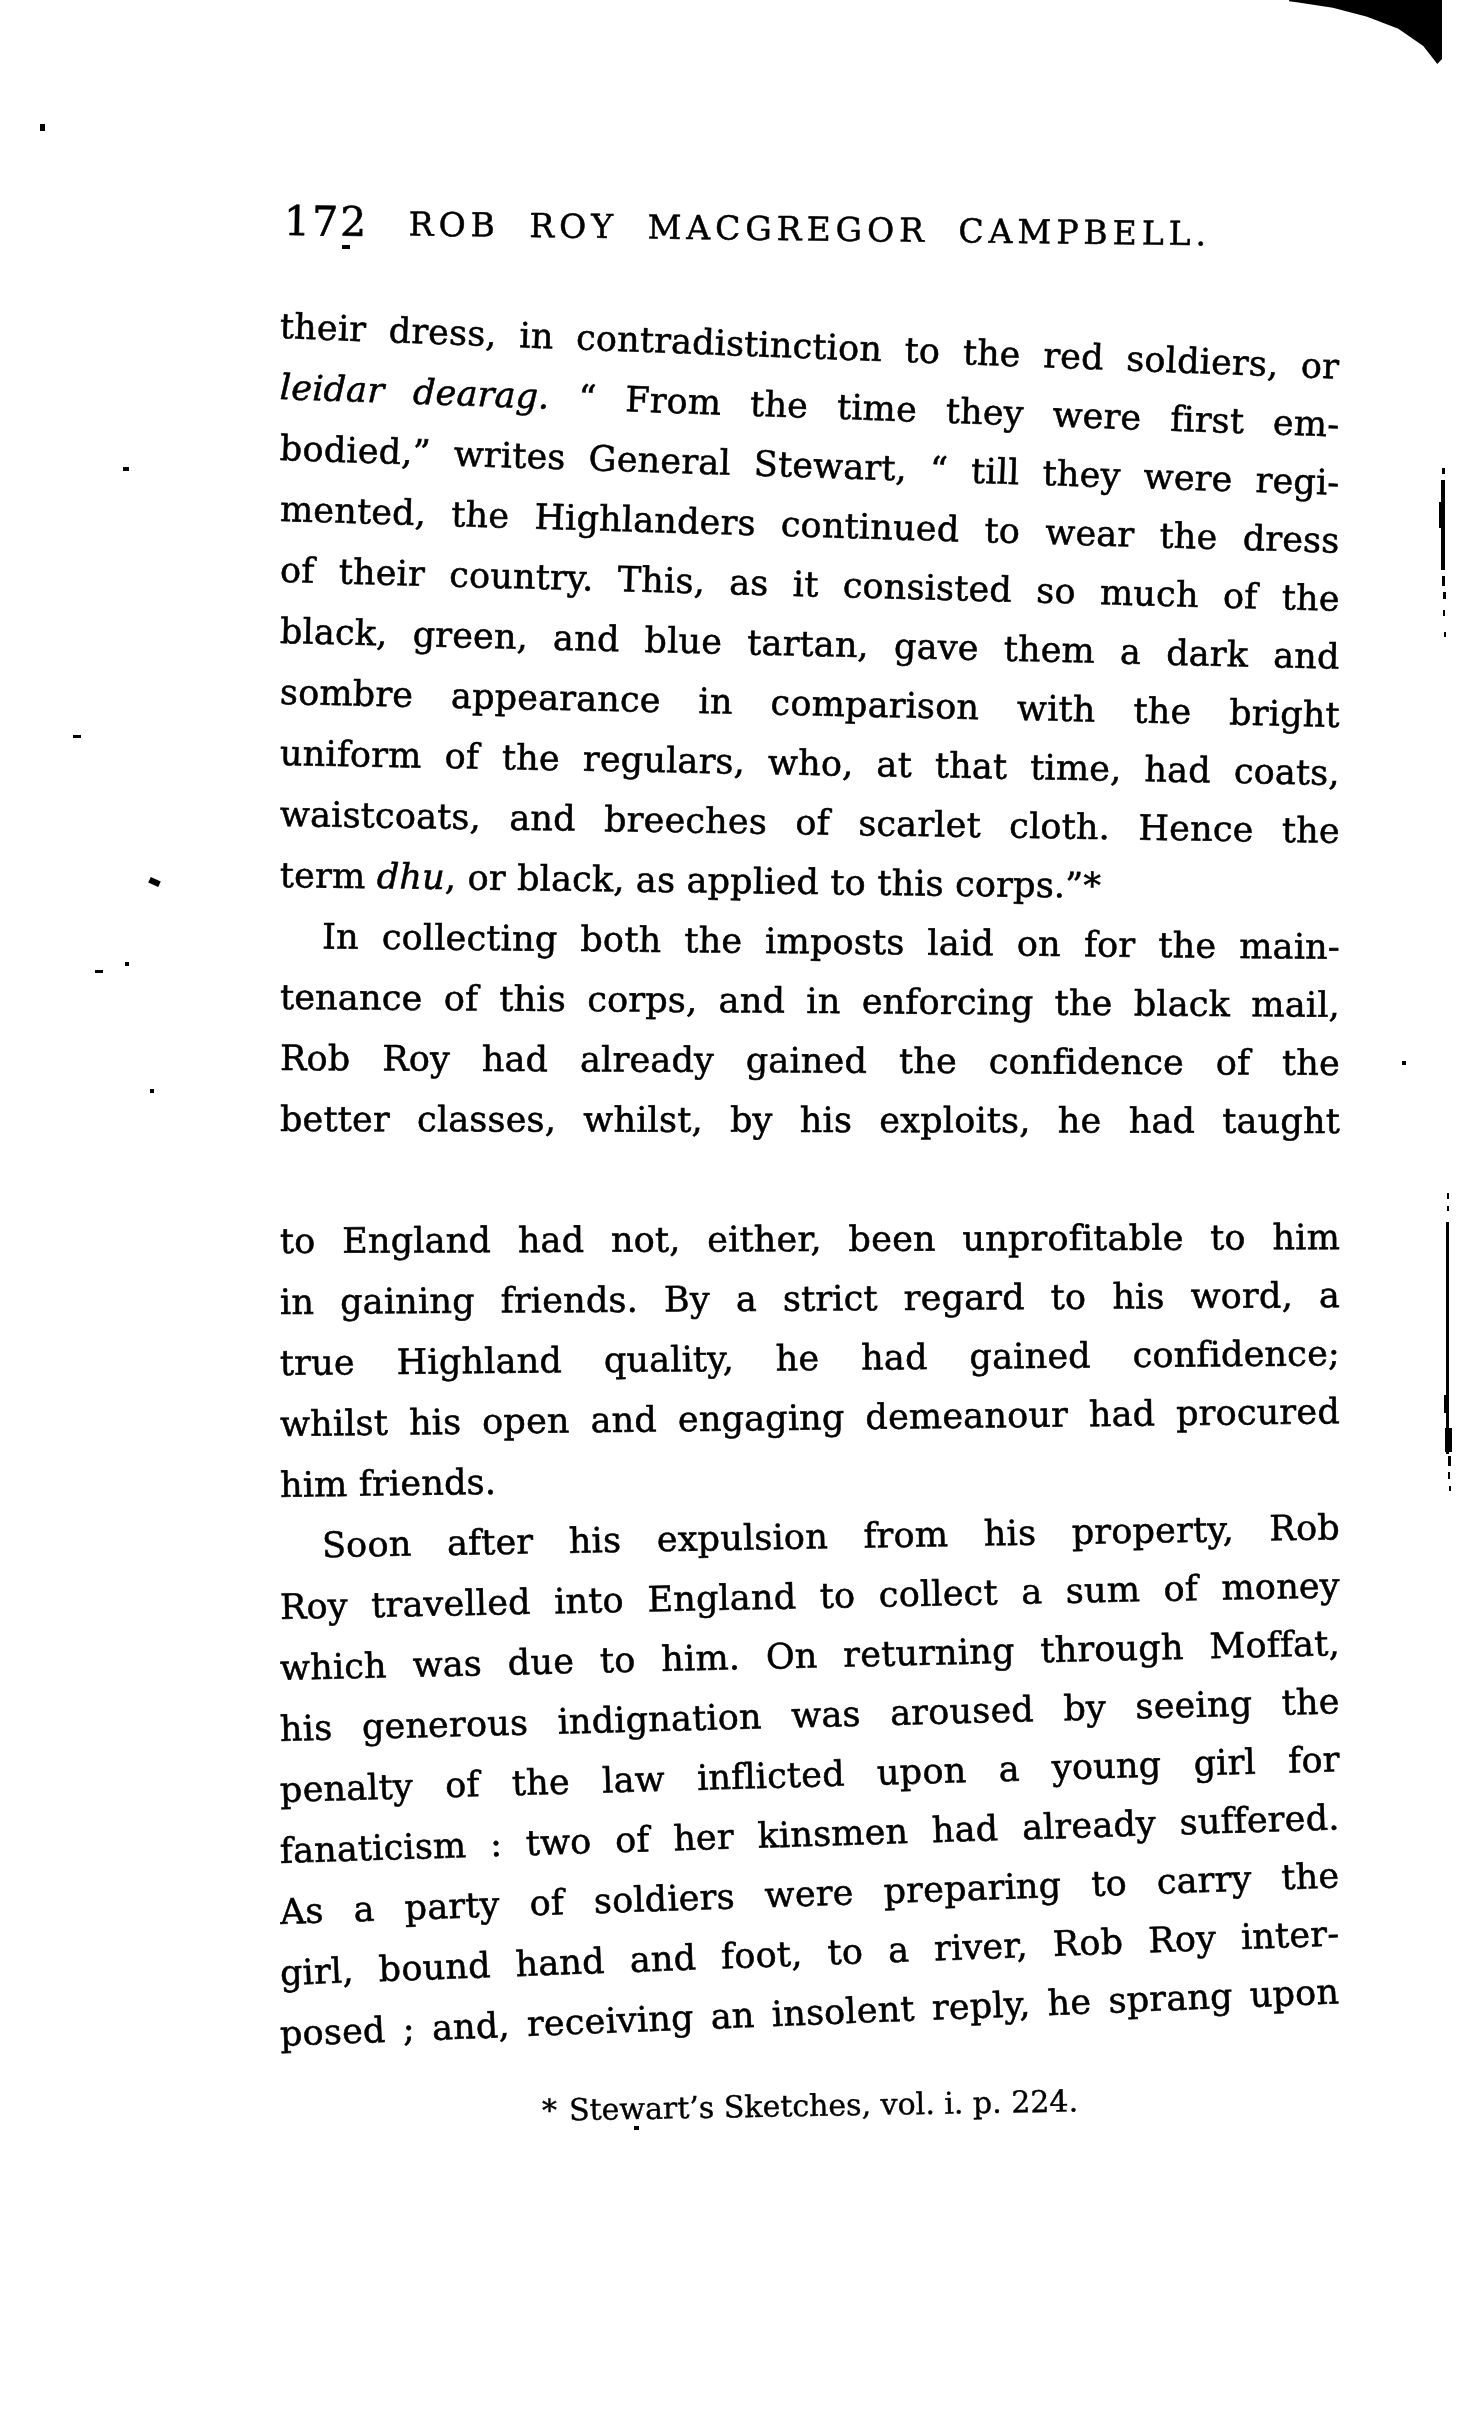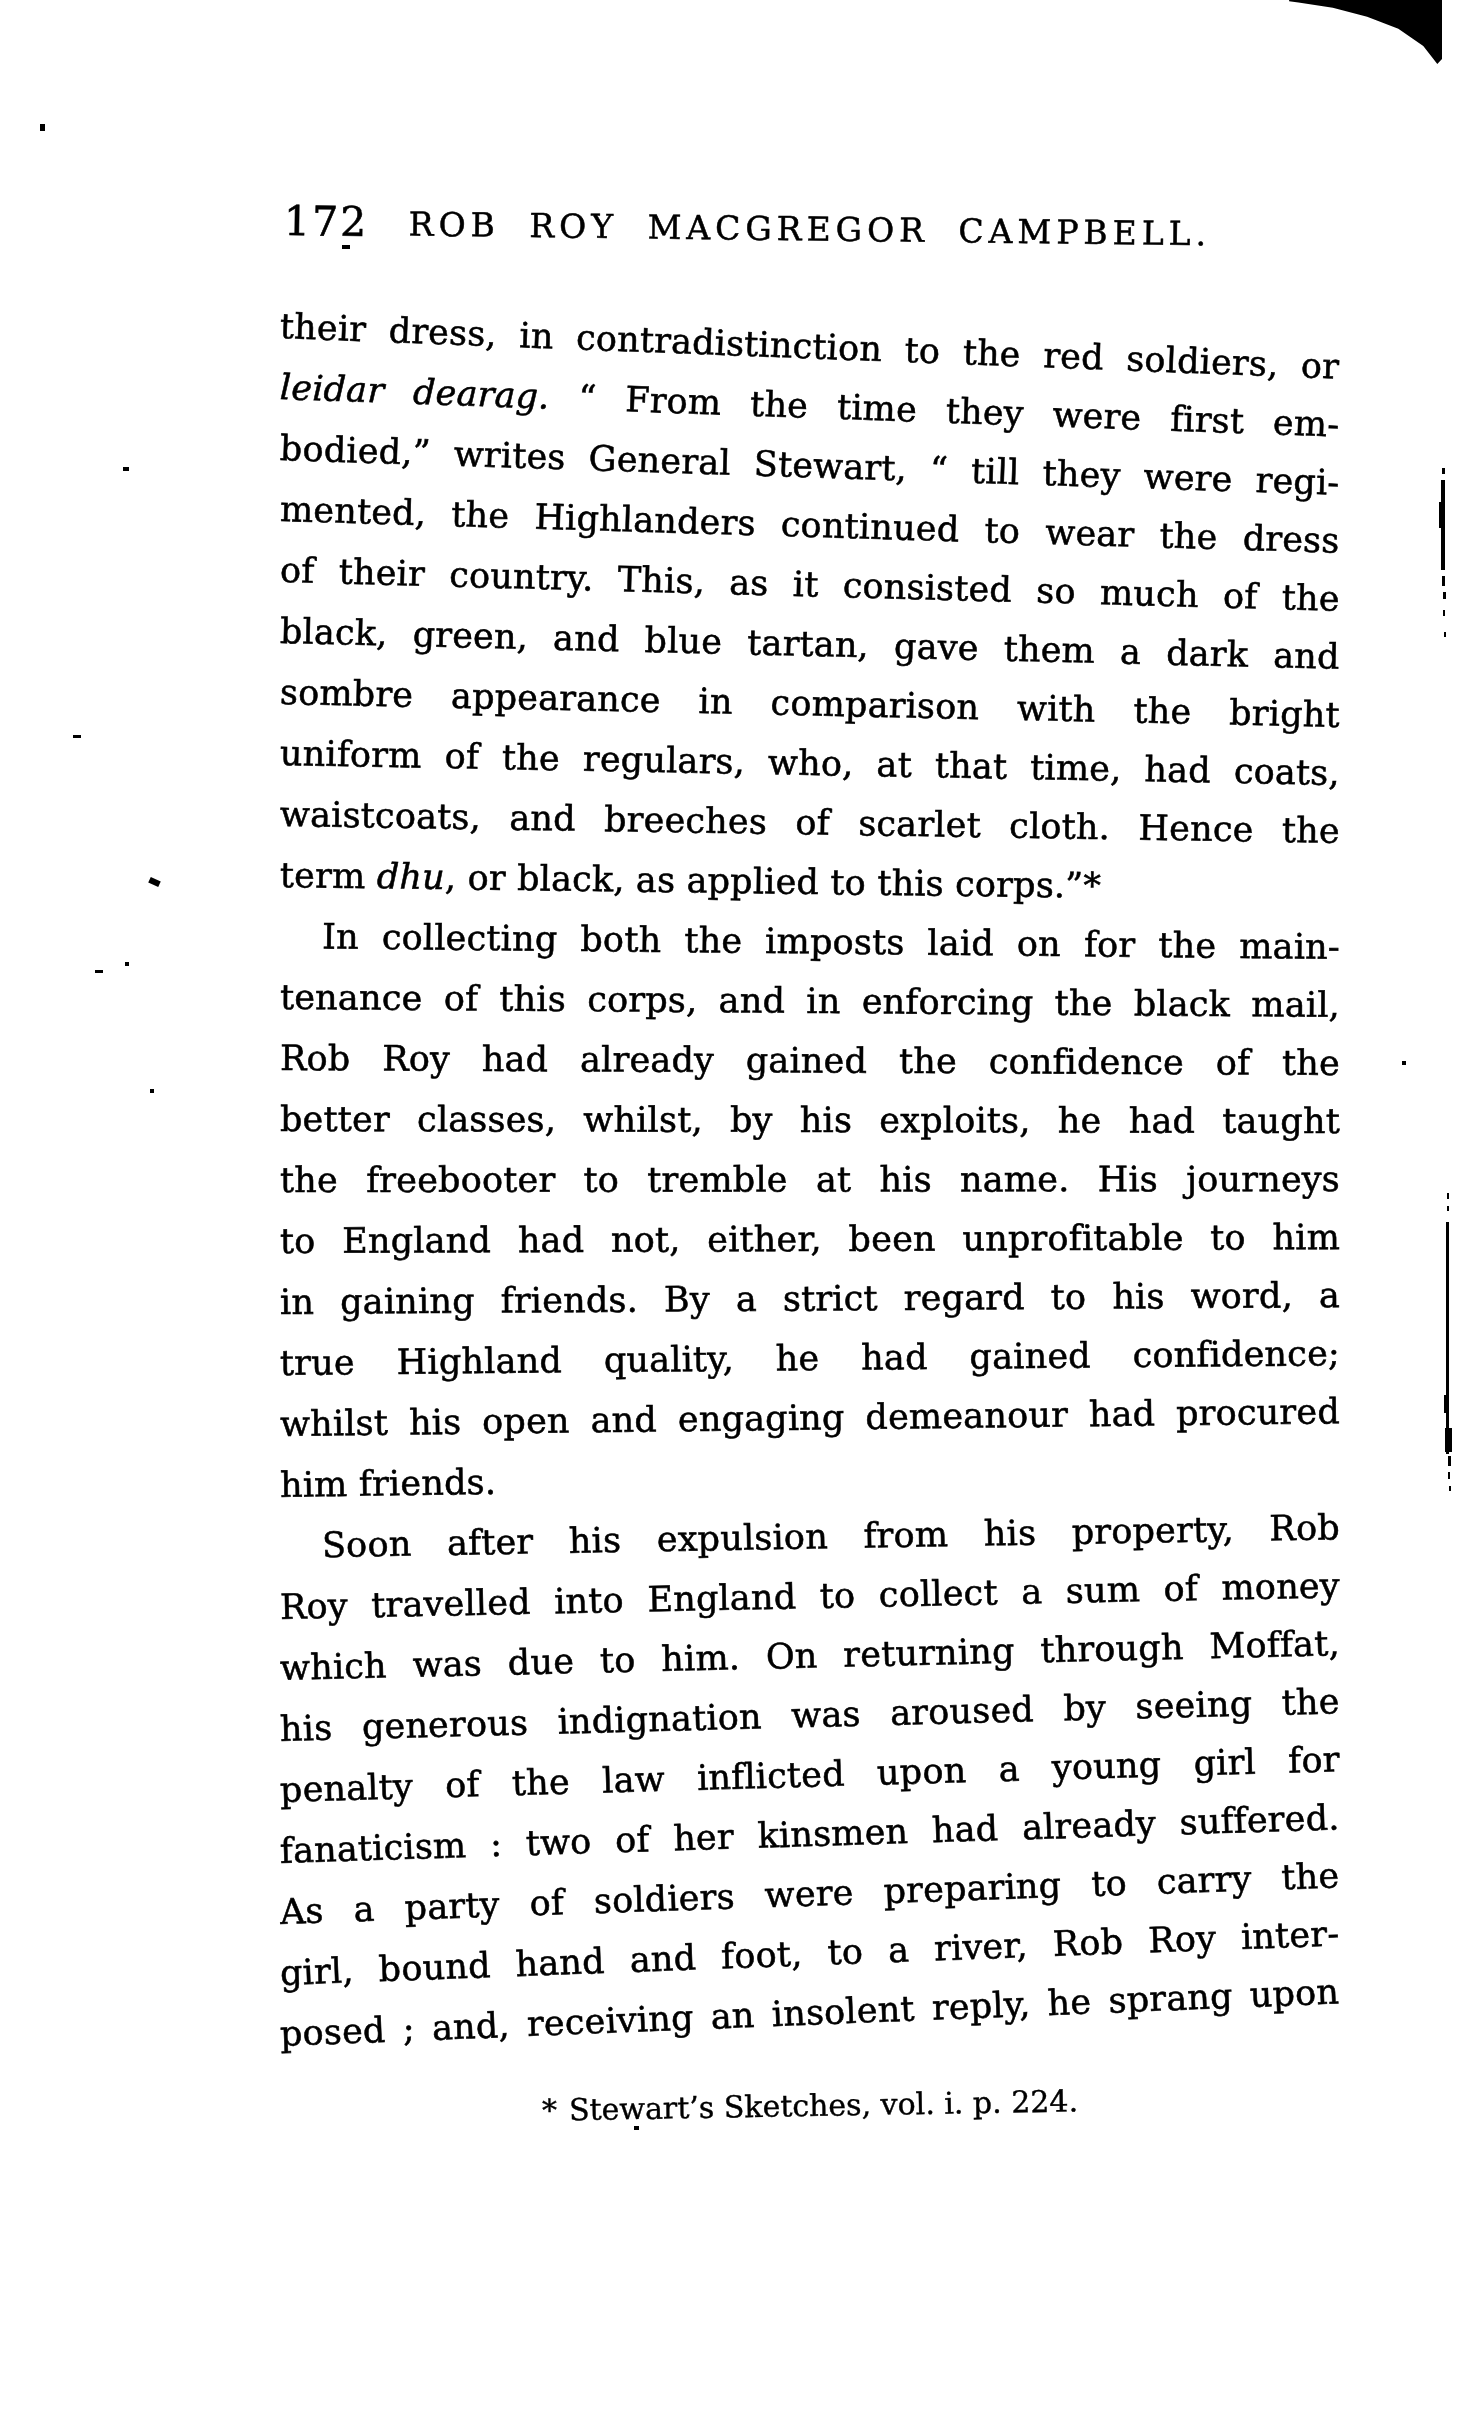--- a/index.html
+++ b/index.html
@@ -84,21 +84,20 @@
       <div class="line" style="top: 540px; transform: rotate(1.56deg);"><span>of their country. This, as it consisted so much of the</span></div>
       <div class="line" style="top: 601px; transform: rotate(1.4deg);"><span>black, green, and blue tartan, gave them a dark and</span></div>
       <div class="line" style="top: 662px; transform: rotate(1.24deg);"><span>sombre appearance in comparison with the bright</span></div>
       <div class="line" style="top: 723px; transform: rotate(1.08deg);"><span>uniform of the regulars, who, at that time, had coats,</span></div>
       <div class="line" style="top: 784px; transform: rotate(0.91deg);"><span>waistcoats, and breeches of scarlet cloth. Hence the</span></div>
       <div class="line plast" style="top: 845px; transform: rotate(0.75deg);"><span>term </span><span class="it">dhu</span><span>, or black, as applied to this corps.”*</span></div>
       <div class="line indent" style="top: 906px; transform: rotate(0.59deg);"><span>In collecting both the imposts laid on for the main-</span></div>
       <div class="line" style="top: 967px; transform: rotate(0.43deg);"><span>tenance of this corps, and in enforcing the black mail,</span></div>
       <div class="line" style="top: 1028px; transform: rotate(0.27deg);"><span>Rob Roy had already gained the confidence of the</span></div>
       <div class="line" style="top: 1089px; transform: rotate(0.11deg);"><span>better classes, whilst, by his exploits, he had taught</span></div>
-      <div class="line" style="top: 1150px; transform: rotate(-0.05deg);"><span>the freebooter to tremble at his name. His journeys</span></div>
       <div class="line" style="top: 1211px; transform: rotate(-0.21deg);"><span>to England had not, either, been unprofitable to him</span></div>
       <div class="line" style="top: 1272px; transform: rotate(-0.37deg);"><span>in gaining friends. By a strict regard to his word, a</span></div>
       <div class="line" style="top: 1333px; transform: rotate(-0.53deg);"><span>true Highland quality, he had gained confidence;</span></div>
       <div class="line" style="top: 1394px; transform: rotate(-0.69deg);"><span>whilst his open and engaging demeanour had procured</span></div>
       <div class="line plast" style="top: 1455px; transform: rotate(-0.85deg);"><span>him friends.</span></div>
       <div class="line indent" style="top: 1516px; transform: rotate(-1.01deg);"><span>Soon after his expulsion from his property, Rob</span></div>
       <div class="line" style="top: 1577px; transform: rotate(-1.17deg);"><span>Roy travelled into England to collect a sum of money</span></div>
       <div class="line" style="top: 1638px; transform: rotate(-1.34deg);"><span>which was due to him. On returning through Moffat,</span></div>
       <div class="line" style="top: 1699px; transform: rotate(-1.5deg);"><span>his generous indignation was aroused by seeing the</span></div>
       <div class="line" style="top: 1760px; transform: rotate(-1.66deg);"><span>penalty of the law inflicted upon a young girl for</span></div>

